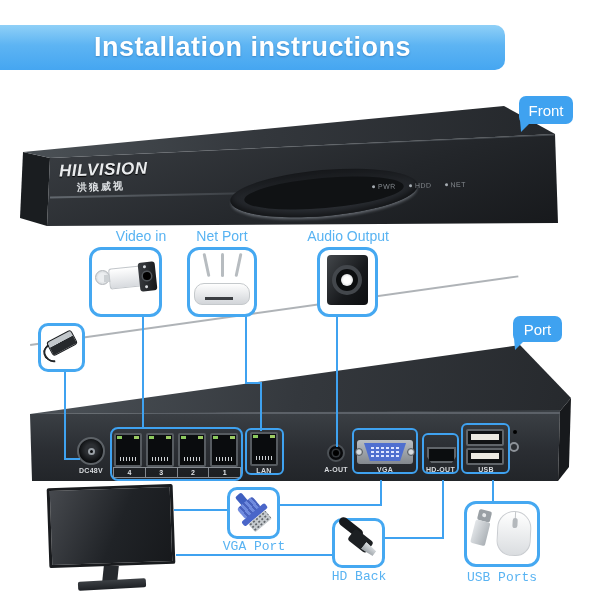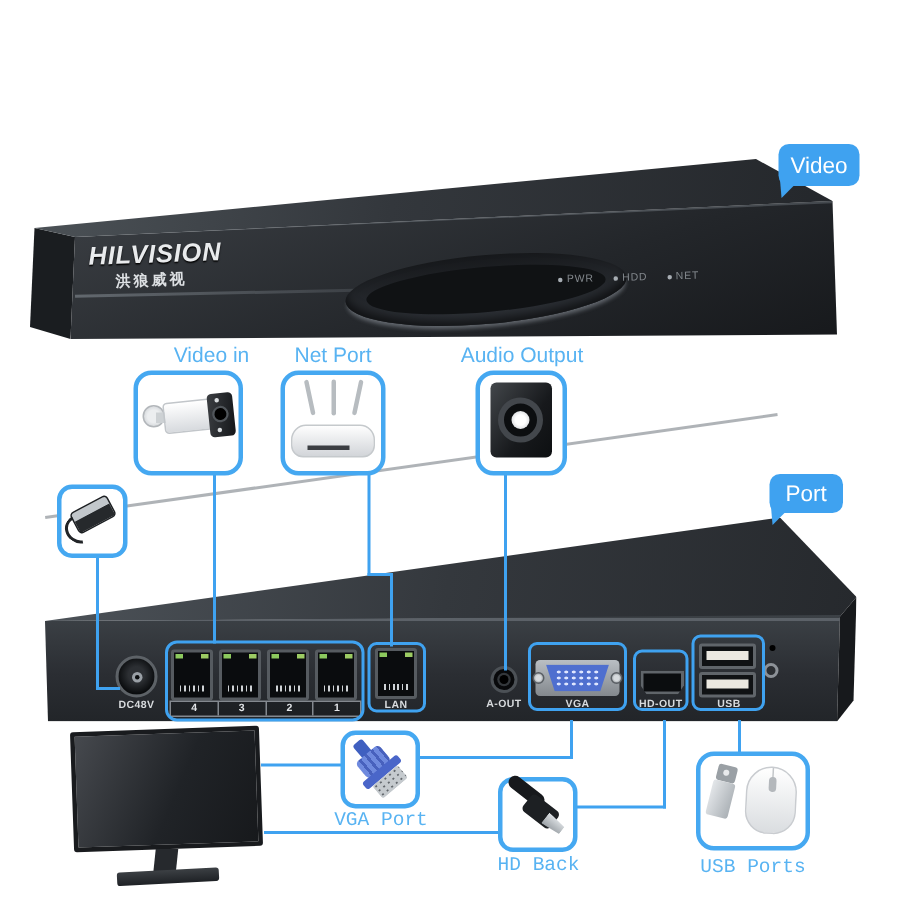--- a/index.html
+++ b/index.html
@@ -205,20 +205,23 @@
   #mouse { left:30px; top:7px; width:34px; height:45px; border-radius:17px 17px 15px 15px;
           background:linear-gradient(#ffffff,#dadde0); border:1px solid #c9ccd0; transform:rotate(3deg); }
   #mouse .split { position:absolute; left:16px; top:0; width:1px; height:16px; background:#c4c7ca; }
   #mouse .wheel { position:absolute; left:14px; top:6px; width:5px; height:10px; border-radius:3px; background:#b4b8bc; }
 </style>
 </head>
 <body>
 
 <div id="canvas">
 
+  <div id="banner">
+    <span>Installation instructions</span>
+  </div>
 
   <div class="face" id="f-left"></div>
   <div class="face" id="f-top"></div>
   <div class="face" id="f-front">
     <div class="rim"></div>
     <div id="f-logo">HILVISION</div>
     <div id="f-logo-cn">洪狼威视</div>
     <div id="f-groove"></div>
     <div id="f-swoosh">
         <i></i>
@@ -232,21 +235,21 @@
         <i class="dot"></i>
         <span>HDD</span>
       </div>
       <div class="led-item">
         <i class="dot"></i>
         <span>NET</span>
       </div>
     </div>
   </div>
   <div class="bubble" id="bubble-front">
-    <span>Video</span>
+    <span>Front</span>
   </div>
 
   <div class="clabel" style="left:91px; top:228px; width:100px;">Video in</div>
   <div class="clabel" style="left:172px; top:228px; width:100px;">Net Port</div>
   <div class="clabel" style="left:296px; top:228px; width:104px;">Audio Output</div>
 
   <div class="cbox" style="left:89px; top:247px; width:73px; height:70px;">
     <div style="position:relative; width:100%; height:100%;">
       <div class="ic" id="cam-mount"></div>
       <div class="ic" id="cam-stem"></div>

